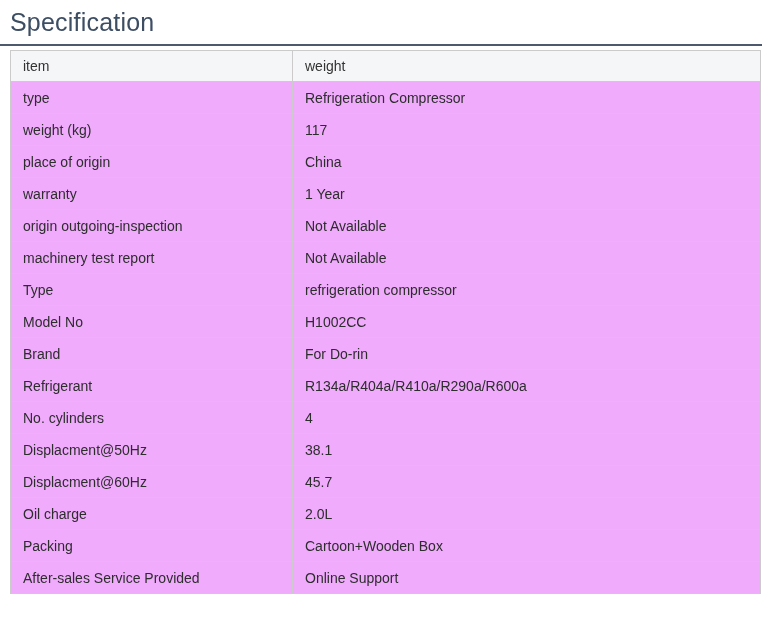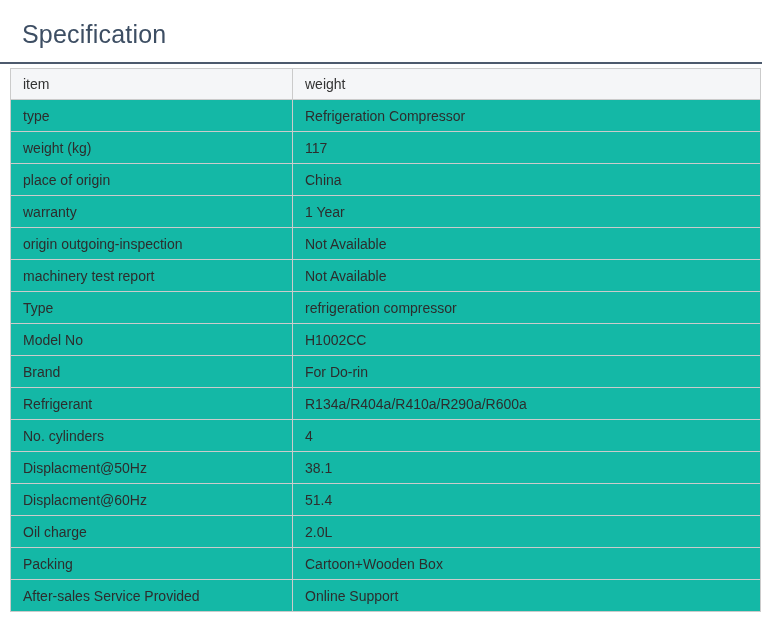--- a/index.html
+++ b/index.html
@@ -7,21 +7,21 @@
     padding: 0;
     background: #ffffff;
   }
   body {
     width: 769px;
     height: 642px;
     font-family: "Liberation Sans", sans-serif;
     overflow: hidden;
   }
   .page-title {
-    margin: 12px;
+    margin: 0;
     padding: 7px 0 0 10px;
     font-size: 25px;
     line-height: 31px;
     font-weight: 500;
     color: #3d4e63;
     letter-spacing: 0.2px;
   }
   .title-rule {
     height: 2px;
     background: #4d5a6d;
@@ -46,21 +46,21 @@
     font-weight: 400;
     white-space: nowrap;
     overflow: hidden;
   }
   .spec-table thead th {
     background: #f5f6f8;
     height: 30px;
     color: #333333;
   }
   .spec-table tbody td {
-    background: #14b8a6;
+    background: #f0abfc;
     height: 31px;
     color: #2d2d2d;
   }
 </style>
 </head>
 <body>
 
 <div class="page">
   <h1 class="page-title">Specification</h1>
   <div class="title-rule"></div>
@@ -133,21 +133,21 @@
     <td>4</td>
   </tr>
 
   <tr>
     <td>Displacment@50Hz</td>
     <td>38.1</td>
   </tr>
 
   <tr>
     <td>Displacment@60Hz</td>
-    <td>51.4</td>
+    <td>45.7</td>
   </tr>
 
   <tr>
     <td>Oil charge</td>
     <td>2.0L</td>
   </tr>
 
   <tr>
     <td>Packing</td>
     <td>Cartoon+Wooden Box</td>

